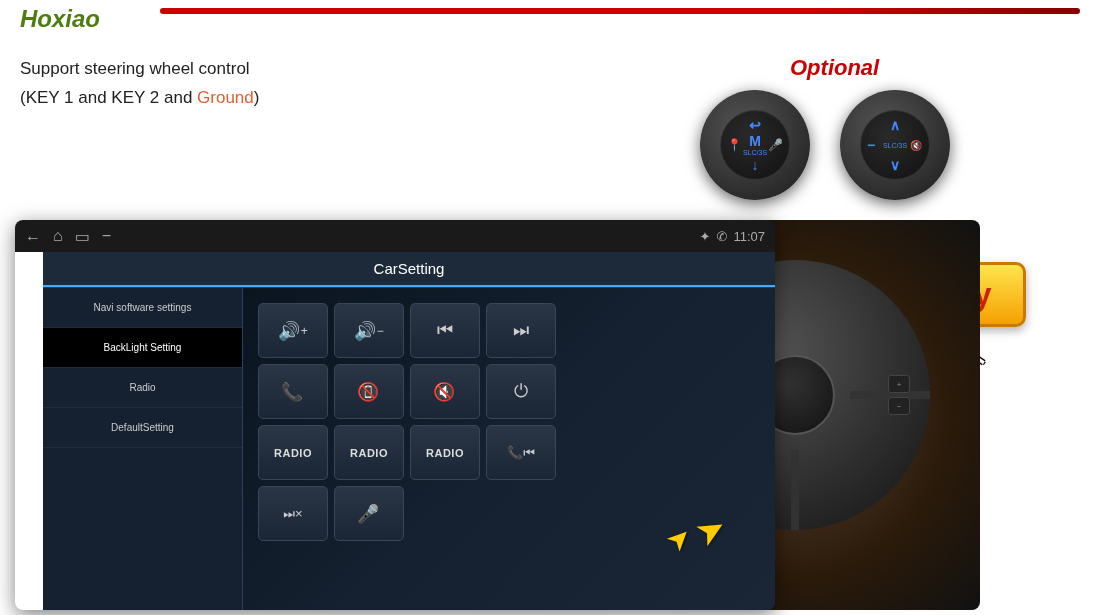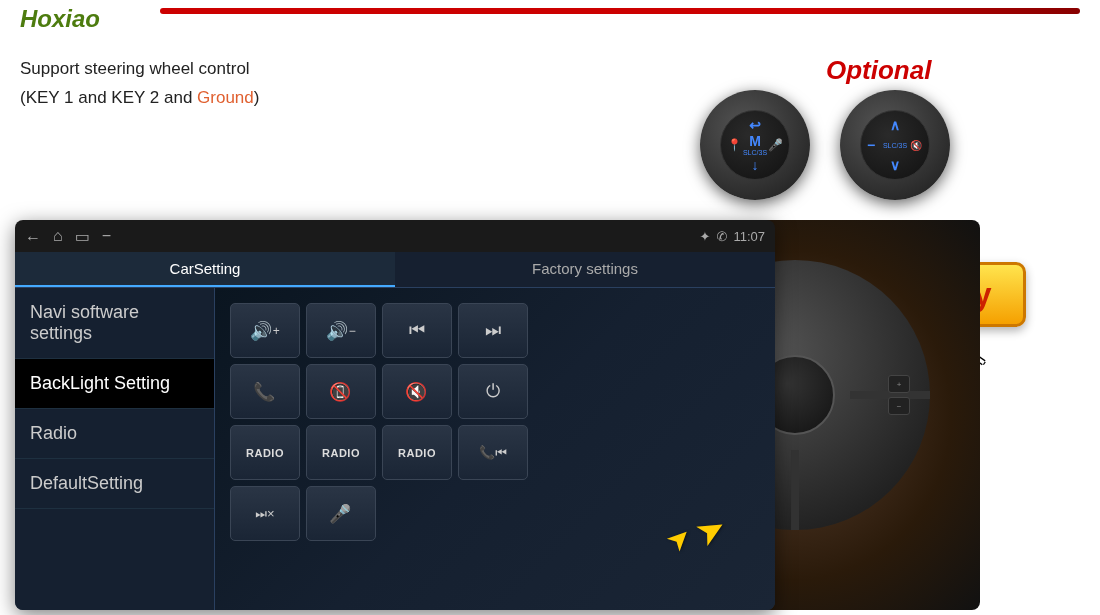--- a/index.html
+++ b/index.html
@@ -45,25 +45,24 @@
     }
     .features .ground {
       color: #e06030;
     }
 
     
     .optional-label {
       position: absolute;
       top: 55px;
       left: 790px;
-      font-size: 26px;
+      font-size: 22px;
       color: #cc0000;
       font-style: italic;
       font-weight: bold;
-      margin-left: 36px;
     }
 
     
     .controllers {
       position: absolute;
       top: 90px;
       left: 700px;
       display: flex;
       gap: 30px;
     }
@@ -180,20 +179,21 @@
       gap: 6px;
       align-items: center;
     }
 
     
     .car-settings {
       background: #1c2a3a;
       height: calc(100% - 32px);
       display: flex;
       flex-direction: column;
+      margin-left: 28px;
     }
 
     .tabs {
       display: flex;
       border-bottom: 1px solid #2a4060;
     }
     .tab {
       flex: 1;
       padding: 8px 0;
       text-align: center;
@@ -213,24 +213,25 @@
       flex: 1;
     }
 
     .settings-list {
       width: 200px;
       background: #152030;
       border-right: 1px solid #2a4060;
     }
     .settings-item {
       padding: 14px 15px;
-      font-size: 18px;
+      font-size: 10px;
       color: #ccc;
       border-bottom: 1px solid #1e3040;
       cursor: pointer;
+      text-align: center;
     }
     .settings-item.active {
       color: #fff;
       background: #000000;
     }
 
     .settings-content {
       flex: 1;
       padding: 15px;
       background: linear-gradient(135deg, #0a1520 0%, #152030 50%, #1a2535 100%);
@@ -459,21 +460,20 @@
       <span>✦</span>
       <span>✆</span>
       <span>11:07</span>
     </div>
   </div>
 
   <div class="car-settings">
 
     <div class="tabs">
       <div class="tab active">CarSetting</div>
-      <div class="tab">Factory settings</div>
     </div>
 
     <div class="settings-body">
 
       <div class="settings-list">
         <div class="settings-item">Navi software settings</div>
         <div class="settings-item active">BackLight Setting</div>
         <div class="settings-item">Radio</div>
         <div class="settings-item">DefaultSetting</div>
       </div>

